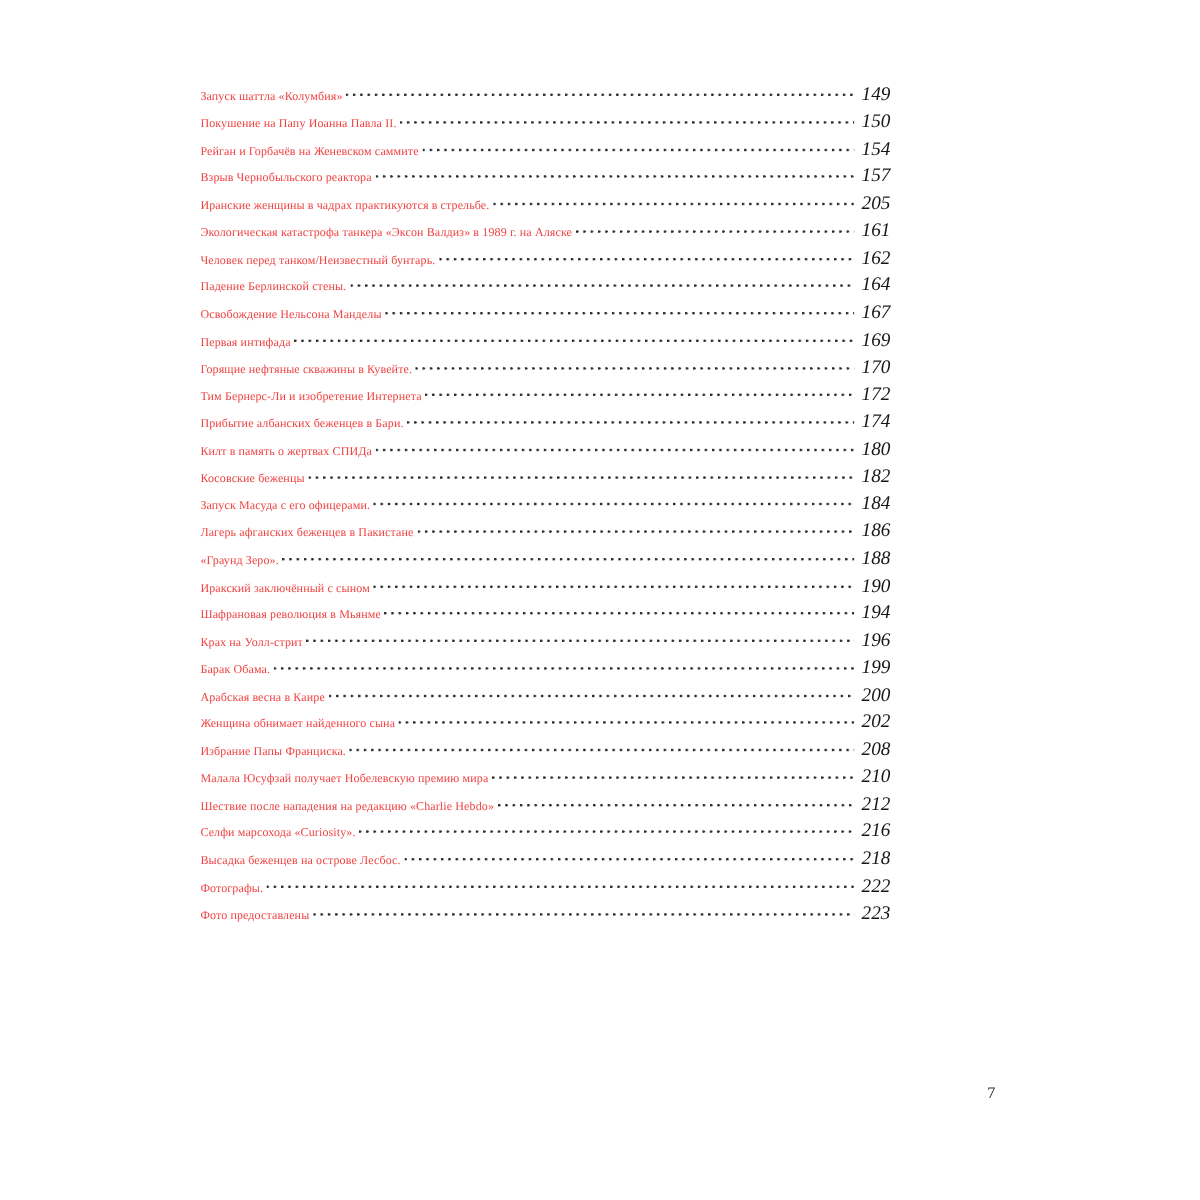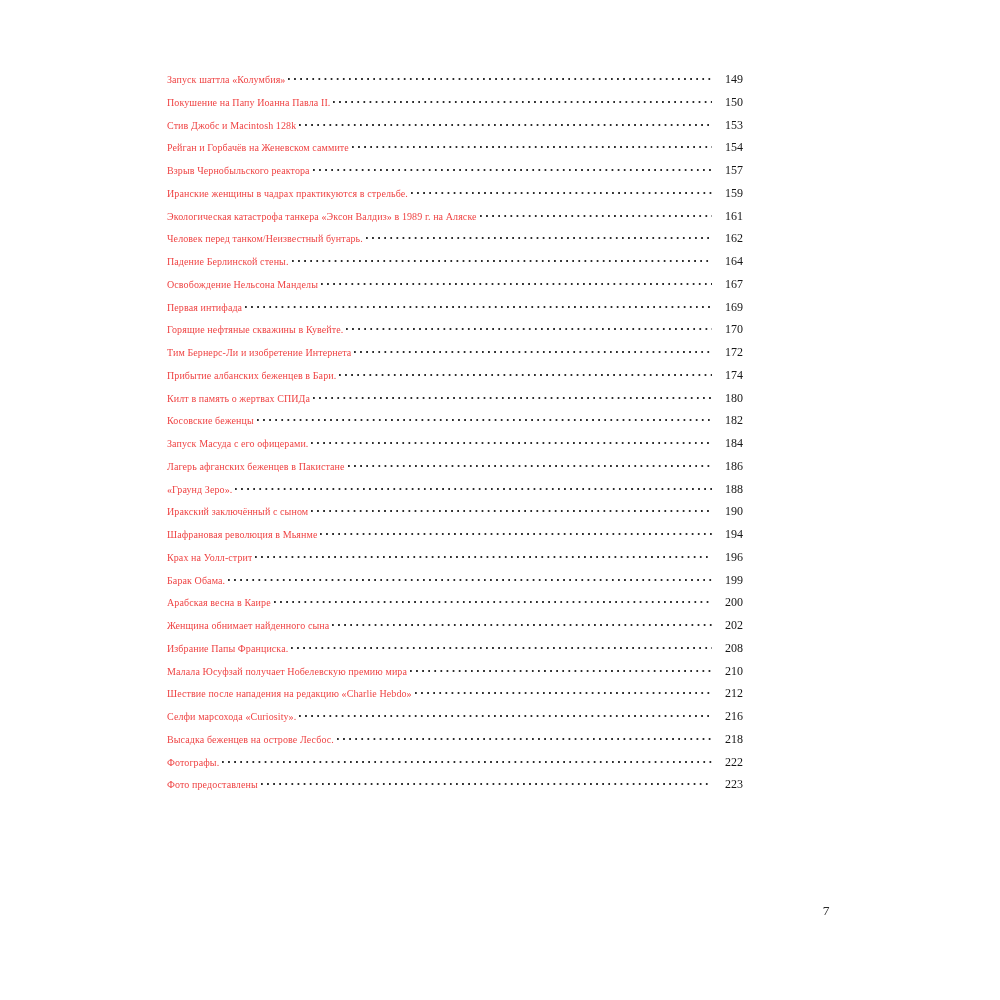--- a/index.html
+++ b/index.html
@@ -64,25 +64,26 @@
     right: 0;
     bottom: 3px;
     height: 2px;
     background-image: radial-gradient(circle at 1px 1px, #2b2b2b 1px, rgba(0,0,0,0) 1.2px);
     background-size: 6.1px 2px;
     background-repeat: repeat-x;
   }
 
   .toc-page {
     flex: 0 0 auto;
-    font-size: 12px;
+    font-size: 16px;
     color: #161616;
-    text-align: right;
+    text-align: center;
     min-width: 26px;
     padding-left: 3px;
+    font-style: italic;
   }
 
   #folio {
     position: absolute;
     left: 806px;
     top: 903px;
     width: 40px;
     text-align: center;
     font-size: 13.5px;
     font-family: "Liberation Serif", "DejaVu Serif", serif;
@@ -99,38 +100,33 @@
         <span class="toc-title">Запуск шаттла «Колумбия»</span>
         <span class="toc-leader"></span>
         <span class="toc-page">149</span>
       </div>
       <div class="toc-row">
         <span class="toc-title">Покушение на Папу Иоанна Павла II.</span>
         <span class="toc-leader"></span>
         <span class="toc-page">150</span>
       </div>
       <div class="toc-row">
-        <span class="toc-title">Стив Джобс и Macintosh 128k</span>
-        <span class="toc-leader"></span>
-        <span class="toc-page">153</span>
-      </div>
-      <div class="toc-row">
         <span class="toc-title">Рейган и Горбачёв на Женевском саммите</span>
         <span class="toc-leader"></span>
         <span class="toc-page">154</span>
       </div>
       <div class="toc-row">
         <span class="toc-title">Взрыв Чернобыльского реактора</span>
         <span class="toc-leader"></span>
         <span class="toc-page">157</span>
       </div>
       <div class="toc-row">
         <span class="toc-title">Иранские женщины в чадрах практикуются в стрельбе.</span>
         <span class="toc-leader"></span>
-        <span class="toc-page">159</span>
+        <span class="toc-page">205</span>
       </div>
       <div class="toc-row">
         <span class="toc-title">Экологическая катастрофа танкера «Эксон Валдиз» в 1989 г. на Аляске</span>
         <span class="toc-leader"></span>
         <span class="toc-page">161</span>
       </div>
       <div class="toc-row">
         <span class="toc-title">Человек перед танком/Неизвестный бунтарь.</span>
         <span class="toc-leader"></span>
         <span class="toc-page">162</span>

